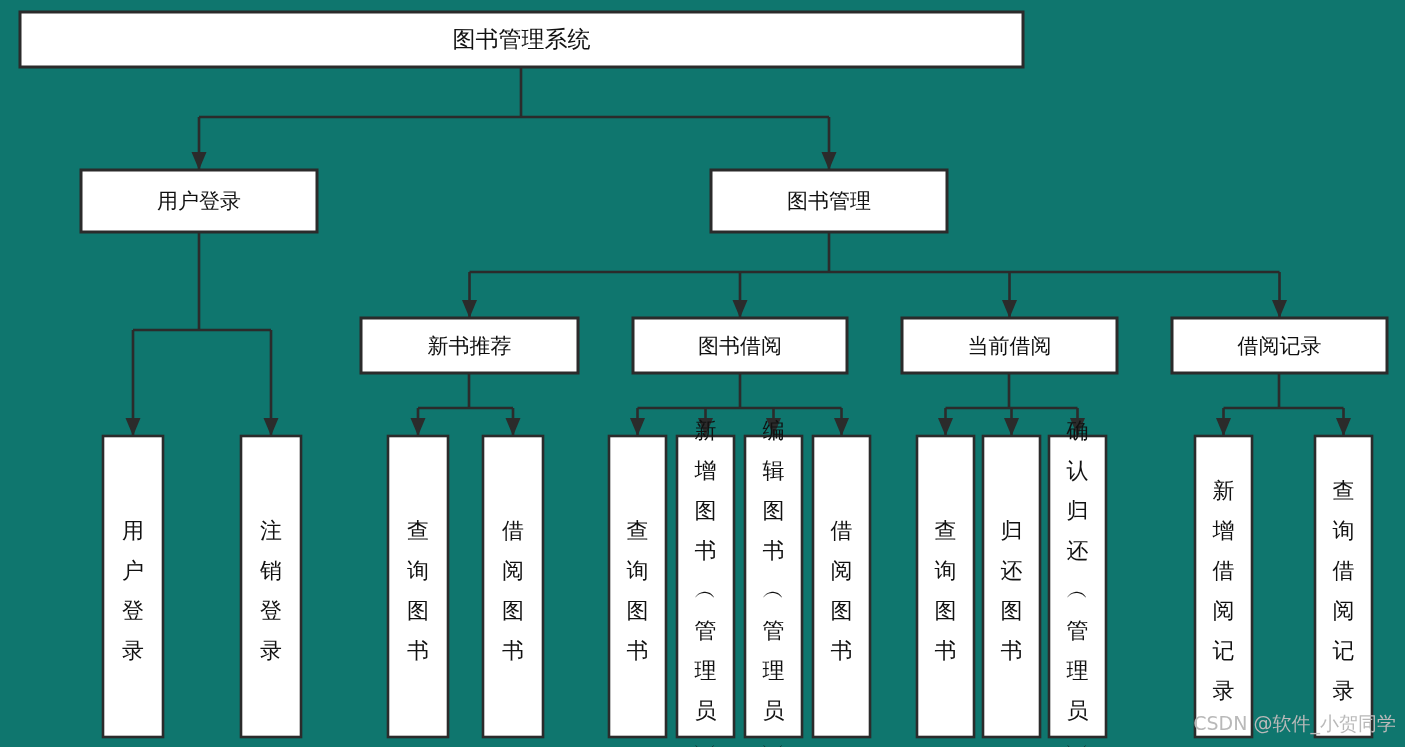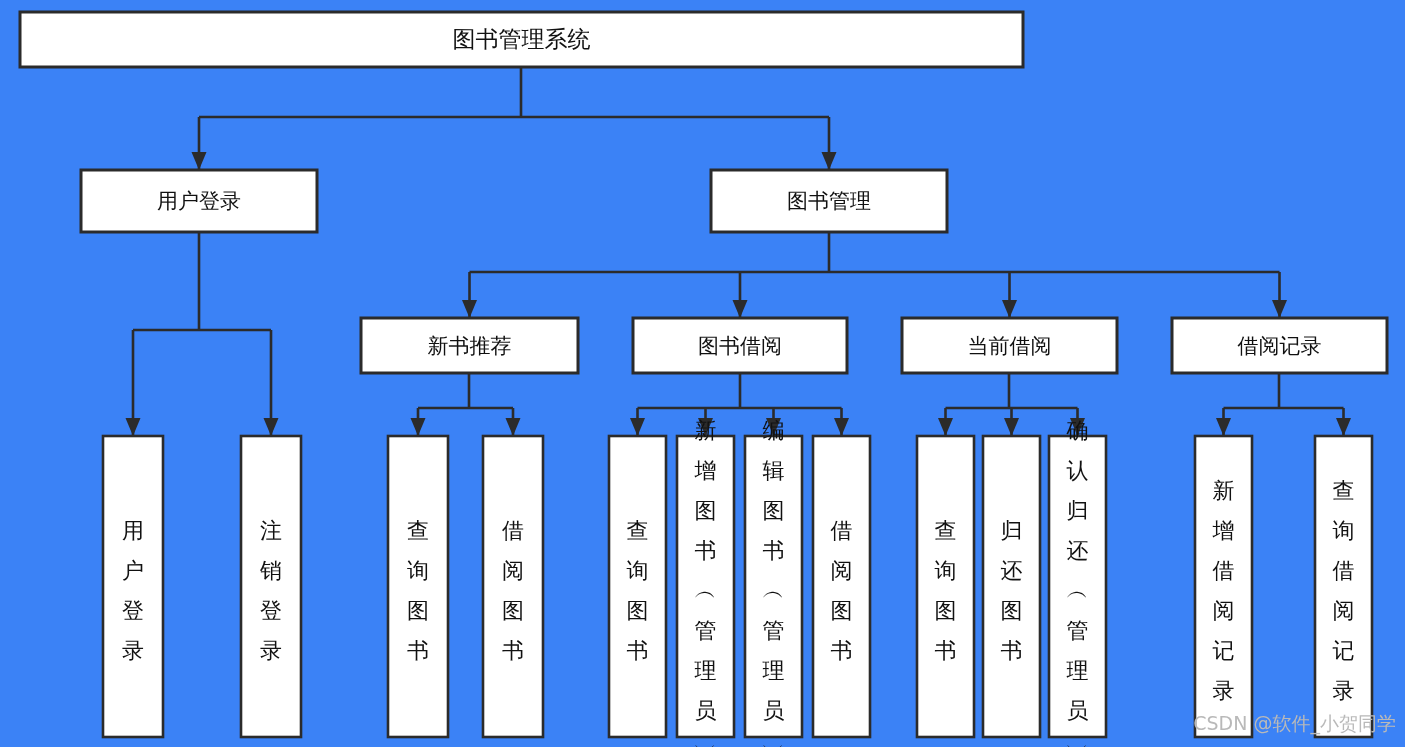--- a/index.html
+++ b/index.html
@@ -8,21 +8,21 @@
     padding: 0;
     background: #ffffff;
   }
   body {
     font-family: "Liberation Sans", "DejaVu Sans", sans-serif;
   }
   #diagram-root {
     position: relative;
     width: 1405px;
     height: 747px;
-    background: #3b82f6;
+    background: #0f766e;
     overflow: hidden;
   }
   svg.diagram-canvas {
     position: absolute;
     left: 0;
     top: 0;
     width: 1405px;
     height: 747px;
     display: block;
   }

